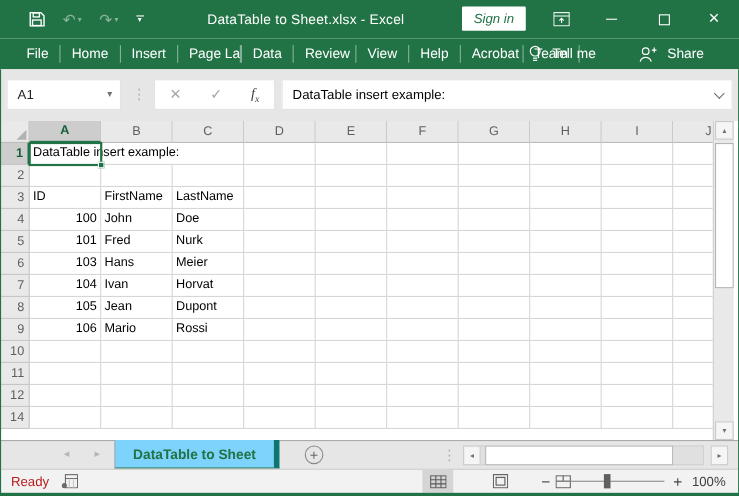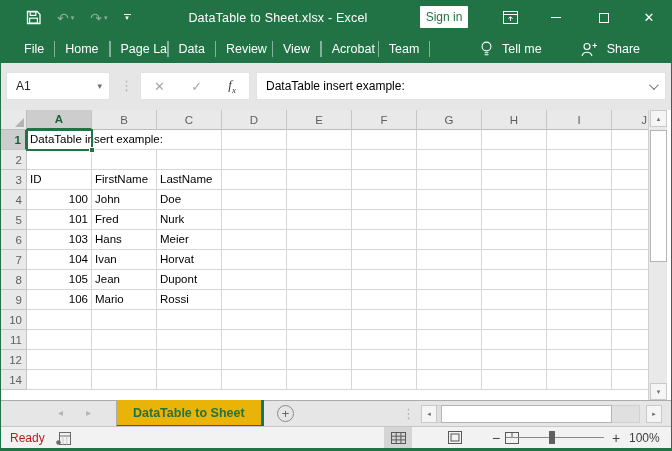--- a/index.html
+++ b/index.html
@@ -14,22 +14,22 @@
   
   .titlebar { position:absolute; left:0; top:0; width:672px; height:35px; background:#217346; }
   .qat { position:absolute; left:26px; top:0; height:35px; display:flex; align-items:center; gap:16px; }
   .qat-btn { display:flex; align-items:center; color:#fff; }
   .dim { opacity:.45; }
   .qat-dd { display:flex; flex-direction:column; align-items:center; }
   .qat-dd .bar { width:7px; border-top:1.5px solid #fff; margin-bottom:1px; }
   .qat-dd .tri { font-size:7px; color:#fff; line-height:5px; }
   .win-title { position:absolute; left:0; right:0; top:0; height:35px; display:flex; align-items:center; justify-content:center; transform:translateX(-58px);
     color:#fff; font-size:12.5px; letter-spacing:.2px; pointer-events:none; }
-  .signin { position:absolute; left:420px; top:6px; width:48px; height:22px; background:#fff; color:#217346;
-    font-size:12px; display:flex; align-items:center; justify-content:center; border-radius:1px; }
+  .signin { position:absolute; left:420px; top:6px; width:58px; height:22px; background:#fff; color:#217346;
+    font-size:12px; display:flex; align-items:center; justify-content:center; border-radius:1px;font-style:italic; }
   .winctl { position:absolute; top:0; height:35px; width:34px; display:flex; align-items:center; justify-content:center; color:#fff; }
   .minimize-bar { width:10px; border-top:1px solid #fff; }
   .maximize-box { width:10px; height:10px; border:1px solid #fff; }
   .close-x { font-size:13px; font-family:"DejaVu Sans",sans-serif; }
 
   
   .ribbonrow { position:absolute; left:0; top:35px; width:672px; height:28px; background:#217346; display:flex; align-items:center; }
   .rtabs { display:flex; align-items:center; height:100%; padding-left:14px;justify-content:center; }
   .rtab { color:#fff; font-size:12.5px; padding:0 10px; height:100%; display:flex; align-items:center; white-space:nowrap; max-width:56px; overflow:hidden; }
   .rsep { width:1px; height:16px; background:rgba(255,255,255,.45); }
@@ -75,22 +75,22 @@
 
   
   .vscroll { position:absolute; left:648px; top:110px; width:19px; height:290px; background:#e9e9e9; border-left:1px solid #d0d0d0; }
   .sbtn { position:absolute; left:1px; width:17px; height:17px; background:#f5f5f5; border:1px solid #c9c9c9; color:#707070;
     display:flex; align-items:center; justify-content:center; font-size:7px; }
   .vthumb { position:absolute; left:1px; top:20px; width:17px; height:132px; background:#fff; border:1px solid #b5b5b5; }
 
   
   .tabrow { position:absolute; left:0; top:400px; width:672px; height:26px; background:#e6e6e6; border-top:1px solid #ababab; }
   .navarr { position:absolute; top:6px; color:#b5b5b5; font-size:10px; }
-  .sheettab { position:absolute; left:104px; top:-1px; height:27px; background:#eab308; border-left:1px solid #ababab; border-right:3px solid #0f766e;
-    border-bottom:2px solid #217346; color:#217346; font-weight:bold; font-size:12.5px; display:flex; align-items:center; padding:0 16px;margin-left:12px; }
+  .sheettab { position:absolute; left:104px; top:-1px; height:27px; background:#7dd3fc; border-left:1px solid #ababab; border-right:5px solid #0f766e;
+    border-bottom:2px solid #217346; color:#217346; font-weight:bold; font-size:12.5px; display:flex; align-items:center; padding:0 16px; }
   .addsheet { position:absolute; left:277px; top:4px; width:17px; height:17px; border:1px solid #8a8a8a; border-radius:50%;
     color:#666; font-size:13px; line-height:14px; display:flex; align-items:center; justify-content:center; }
   .htrack { position:absolute; left:421px; top:4px; width:219px; height:18px; background:#e0e0e0; border:1px solid #d0d0d0; }
   .hthumb { position:absolute; left:441px; top:4px; width:171px; height:18px; background:#fff; border:1px solid #b5b5b5; }
   .hbtn { position:absolute; top:4px; width:16px; height:18px; background:#f5f5f5; border:1px solid #c9c9c9; color:#707070;
     display:flex; align-items:center; justify-content:center; font-size:7px; }
 
   
   .statusbar { position:absolute; left:0; top:426px; width:672px; height:22px; background:#f2f2f2; border-top:1px solid #c6c6c6; }
   .ready { position:absolute; left:10px; top:0; height:22px; display:flex; align-items:center; font-size:12px; color:#b91c1c; }
@@ -148,30 +148,32 @@
         <span class="close-x">✕</span>
       </div>
   </div>
 
   <div class="ribbonrow">
     <div class="rtabs">
         <div class="rtab">File</div>
         <div class="rsep"></div>
         <div class="rtab">Home</div>
         <div class="rsep"></div>
+        <div class="rtab">Insert</div>
         <div class="rsep"></div>
         <div class="rtab">Page La</div>
         <div class="rsep"></div>
         <div class="rsep"></div>
         <div class="rtab">Data</div>
         <div class="rsep"></div>
         <div class="rtab">Review</div>
         <div class="rsep"></div>
         <div class="rtab">View</div>
         <div class="rsep"></div>
+        <div class="rtab">Help</div>
         <div class="rsep"></div>
         <div class="rtab">Acrobat</div>
         <div class="rsep"></div>
         <div class="rtab">Team</div>
         <div class="rsep"></div>
       </div>
     <div class="ribbon-right">
       <span class="ricon">
         <svg width="11" height="16" viewBox="0 0 11 16">
             <circle cx="5.5" cy="5.5" r="4.4" fill="none" stroke="#fff" stroke-width="1.1"></circle>

